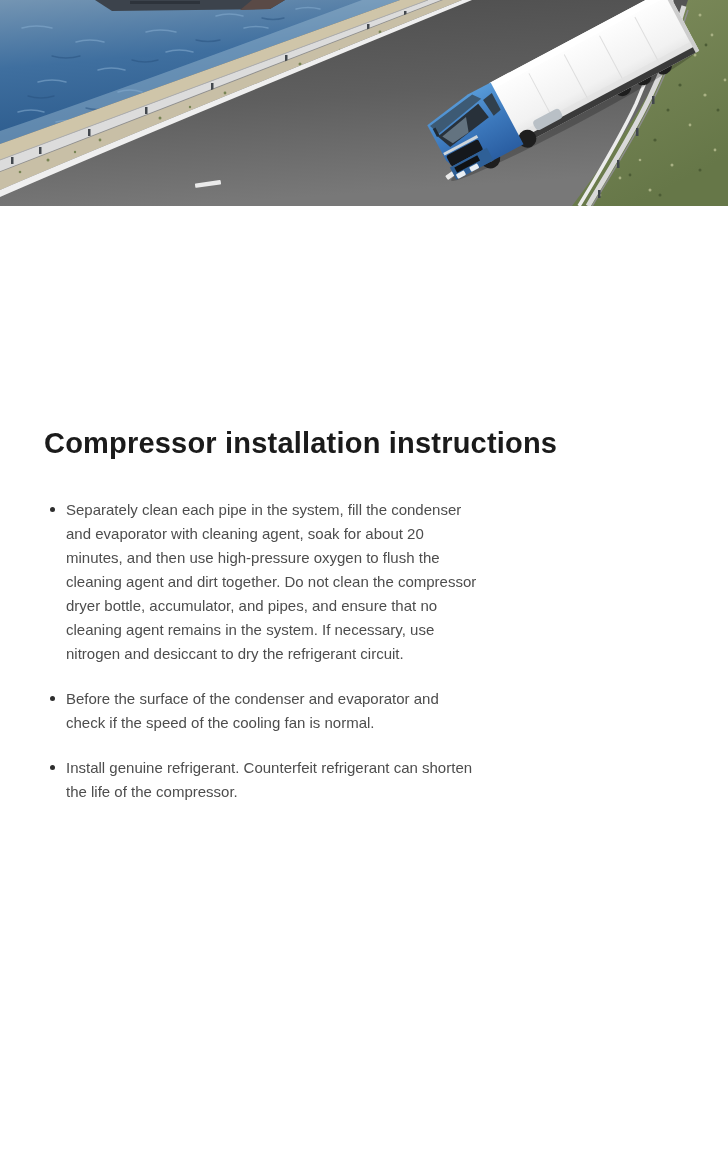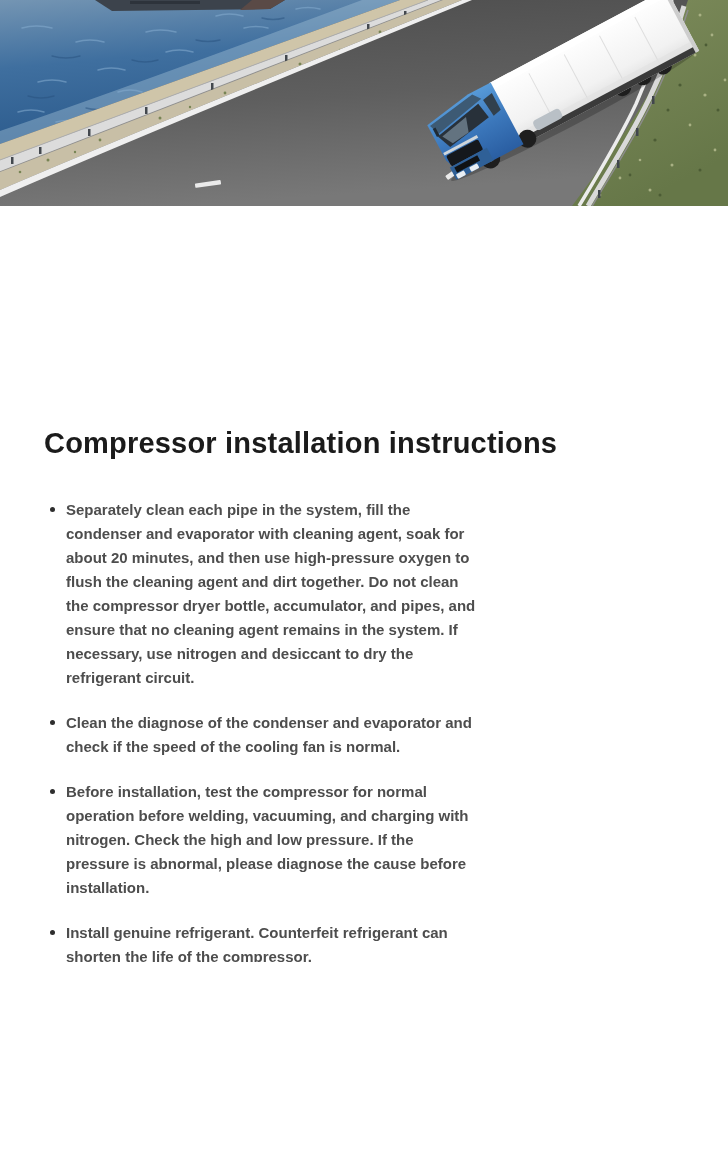--- a/index.html
+++ b/index.html
@@ -28,21 +28,20 @@
     margin: 0 0 0 44px;
     letter-spacing: 0.2px;
   }
   h1.section-heading { margin-top: 219px; }
   h2.section-heading { margin-top: 144px; }
   ul.instruction-list {
     list-style: none;
     margin: 37px 0 0 46px;
     padding: 0;
     width: 432px;
-    font-weight: bold;
   }
   ul.instruction-list li {
     position: relative;
     padding-left: 20px;
     margin: 0 0 21px 0;
     font-size: 15px;
     line-height: 24px;
     color: #4d4d4d;
   }
   ul.instruction-list li::before {
@@ -255,20 +254,19 @@
         <rect x="-27" y="-20" width="3" height="9" fill="#202a33"></rect>
       </g>
     </svg>
   </div>
 
   <div class="content">
     <h1 class="section-heading">Compressor installation instructions</h1>
 
     <ul class="instruction-list">
       <li>Separately clean each pipe in the system, fill the condenser and evaporator with cleaning agent, soak for about 20 minutes, and then use high-pressure oxygen to flush the cleaning agent and dirt together. Do not clean the compressor dryer bottle, accumulator, and pipes, and ensure that no cleaning agent remains in the system. If necessary, use nitrogen and desiccant to dry the refrigerant circuit.</li>
-      <li>Clean the diagnose of the condenser and evaporator and check if the speed of the cooling fan is normal.</li>
-      <li>Before installation, test the compressor for normal operation before welding, vacuuming, and charging with nitrogen. Check the high and low pressure. If the pressure is abnormal, please diagnose the cause before installation.</li>
+      <li>Before the surface of the condenser and evaporator and check if the speed of the cooling fan is normal.</li>
       <li>Install genuine refrigerant. Counterfeit refrigerant can shorten the life of the compressor.</li>
     </ul>
 
   </div>
 
 </div>
 
 </body></html>

